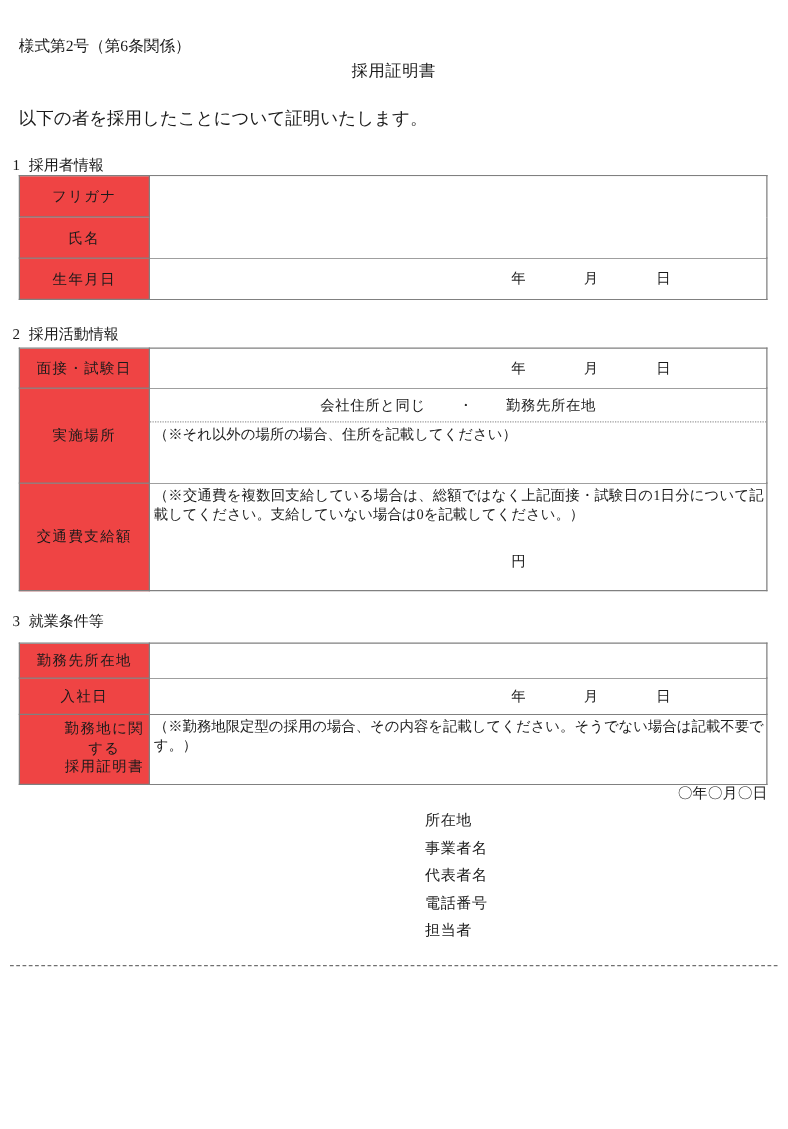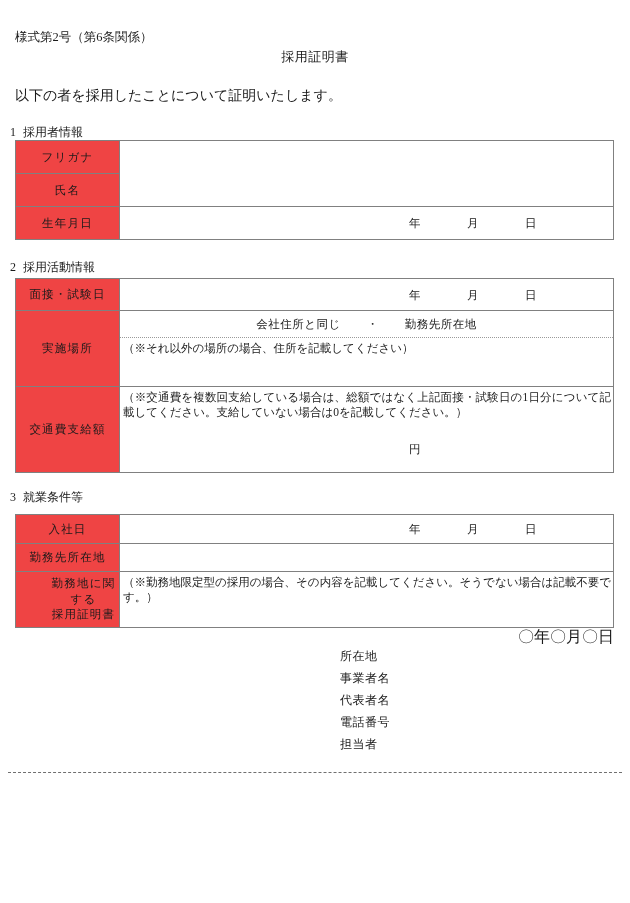--- a/index.html
+++ b/index.html
@@ -142,23 +142,24 @@
   #tbl2 { top: 278px; }
 
   
   #tbl3 { top: 514px; }
 
   
   .sig-date {
     position: absolute;
     right: 16px;
     top: 629px;
-    font-size: 16px;
-    line-height: 1;
-    white-space: nowrap;
+    font-size: 12px;
+    line-height: 1;
+    white-space: nowrap;
+    font-family: Liberation Mono, monospace;
   }
   .sig-list {
     position: absolute;
     left: 340px;
     top: 650px;
     font-size: 12px;
   }
   .sig-list .sig-item {
     line-height: 1;
     margin-bottom: 10px;
@@ -247,34 +248,34 @@
   </tbody>
     </table>
 
   <div class="sec-head" id="sec3-head">
     <span class="num">3</span><span>就業条件等</span>
   </div>
 
   <table class="form" id="tbl3">
     <tbody>
         <tr>
+      <td class="lab" style="height:27px;">勤務先所在地</td>
+      <td class="val"></td>
+    </tr>
+    <tr>
       <td class="lab" style="height:28px;">入社日</td>
       <td class="val">
         <span class="ymd">
           <span class="y">年</span>
           <span class="m">月</span>
           <span class="d">日</span>
         </span>
       </td>
     </tr>
     <tr>
-      <td class="lab" style="height:27px;">勤務先所在地</td>
-      <td class="val"></td>
-    </tr>
-    <tr>
       <td class="lab" style="height:55px;padding-left:32px;">
         <span class="two">勤務地に関する</span>
         <span class="two">採用証明書</span>
       </td>
       <td class="val" style="vertical-align:top;">
         <div class="note note-box">（※勤務地限定型の採用の場合、その内容を記載してください。そうでない場合は記載不要です。）</div>
       </td>
     </tr>
   </tbody>
     </table>

